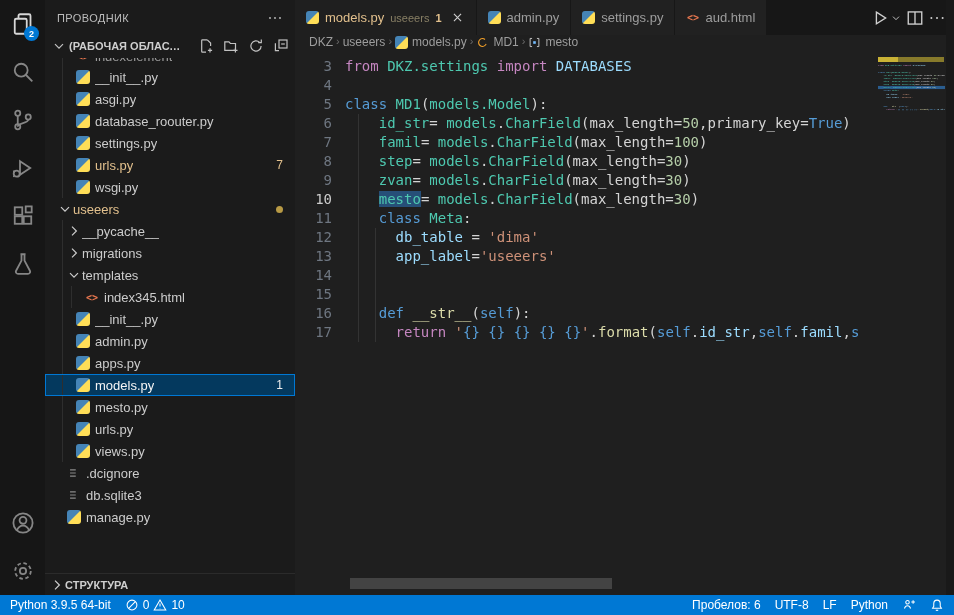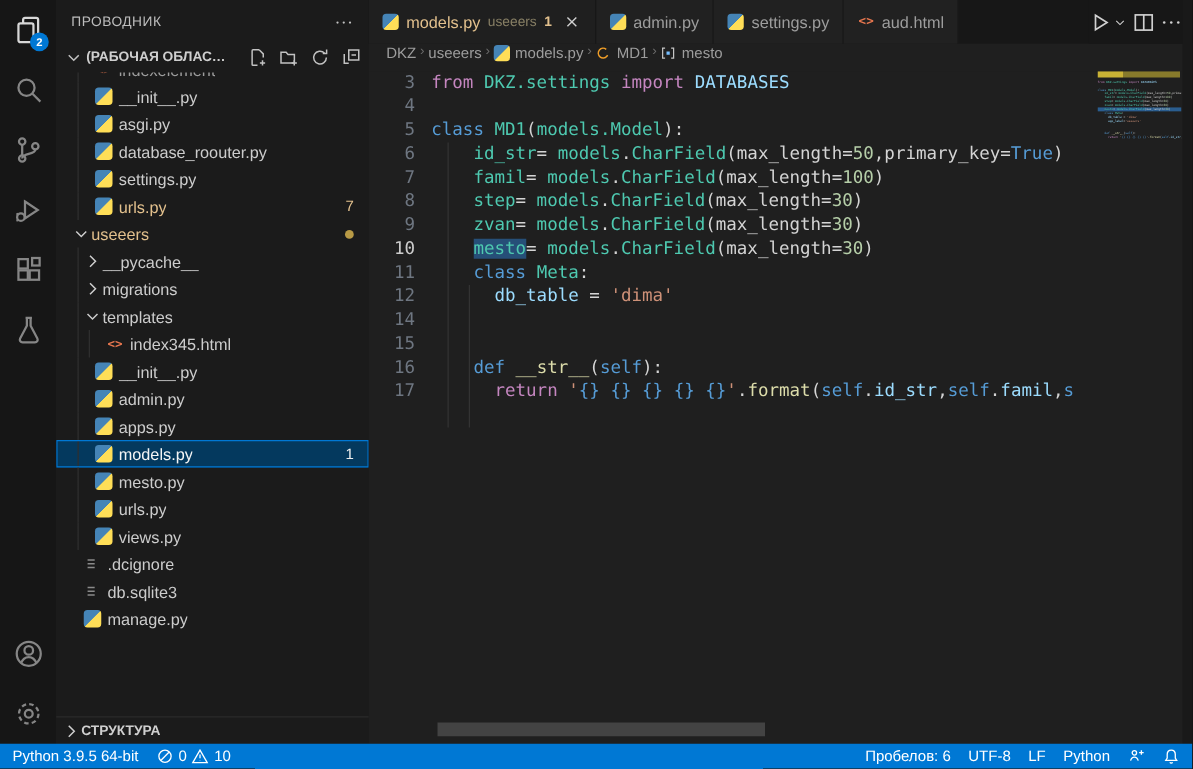--- a/index.html
+++ b/index.html
@@ -238,20 +238,24 @@
         </div>
         <div class="row" style="padding-left: 31px; background-image: linear-gradient(rgb(46, 46, 46), rgb(46, 46, 46)); background-size: 1px 100%; background-position: 17px 0px;">
           <span class="icon i-python"></span>
           <span class="lbl">settings.py</span>
         </div>
         <div class="row modified" style="padding-left: 31px; background-image: linear-gradient(rgb(46, 46, 46), rgb(46, 46, 46)); background-size: 1px 100%; background-position: 17px 0px;">
           <span class="icon i-python"></span>
           <span class="lbl">urls.py</span>
           <span class="badge">7</span>
         </div>
+        <div class="row" style="padding-left: 31px; background-image: linear-gradient(rgb(46, 46, 46), rgb(46, 46, 46)); background-size: 1px 100%; background-position: 17px 0px;">
+          <span class="icon i-python"></span>
+          <span class="lbl">wsgi.py</span>
+        </div>
         <div class="row modified" style="padding-left: 12px;">
           <span class="tw">
             <svg viewBox="0 0 16 16" fill="none" stroke="currentColor" stroke-width="1.2">
               <path d="M4 6.2 8 10.2l4-4"></path>
             </svg>
           </span>
           <span class="lbl">useeers</span>
           <span class="dot"></span>
         </div>
         <div class="row" style="padding-left: 21px; background-image: linear-gradient(rgb(46, 46, 46), rgb(46, 46, 46)); background-size: 1px 100%; background-position: 17px 0px;">
@@ -464,20 +468,24 @@
           </div>
           <div class="code-line">
             <span class="ln">11</span>
             <span class="lc"><span style="color: rgb(212, 212, 212);">    </span><span style="color: rgb(86, 156, 214);">class</span><span style="color: rgb(212, 212, 212);"> </span><span style="color: rgb(78, 201, 176);">Meta</span><span style="color: rgb(212, 212, 212);">:</span></span>
           </div>
           <div class="code-line">
             <span class="ln">12</span>
             <span class="lc"><span style="color: rgb(212, 212, 212);">      </span><span style="color: rgb(156, 220, 254);">db_table</span><span style="color: rgb(212, 212, 212);"> = </span><span style="color: rgb(206, 145, 120);">'dima'</span></span>
           </div>
           <div class="code-line">
+            <span class="ln">13</span>
+            <span class="lc"><span style="color: rgb(212, 212, 212);">      </span><span style="color: rgb(156, 220, 254);">app_label</span><span style="color: rgb(212, 212, 212);">=</span><span style="color: rgb(206, 145, 120);">'useeers'</span></span>
+          </div>
+          <div class="code-line">
             <span class="ln">14</span>
             <span class="lc"></span>
           </div>
           <div class="code-line">
             <span class="ln">15</span>
             <span class="lc"></span>
           </div>
           <div class="code-line">
             <span class="ln">16</span>
             <span class="lc"><span style="color: rgb(212, 212, 212);">    </span><span style="color: rgb(86, 156, 214);">def</span><span style="color: rgb(212, 212, 212);"> </span><span style="color: rgb(220, 220, 170);">__str__</span><span style="color: rgb(212, 212, 212);">(</span><span style="color: rgb(86, 156, 214);">self</span><span style="color: rgb(212, 212, 212);">):</span></span>

